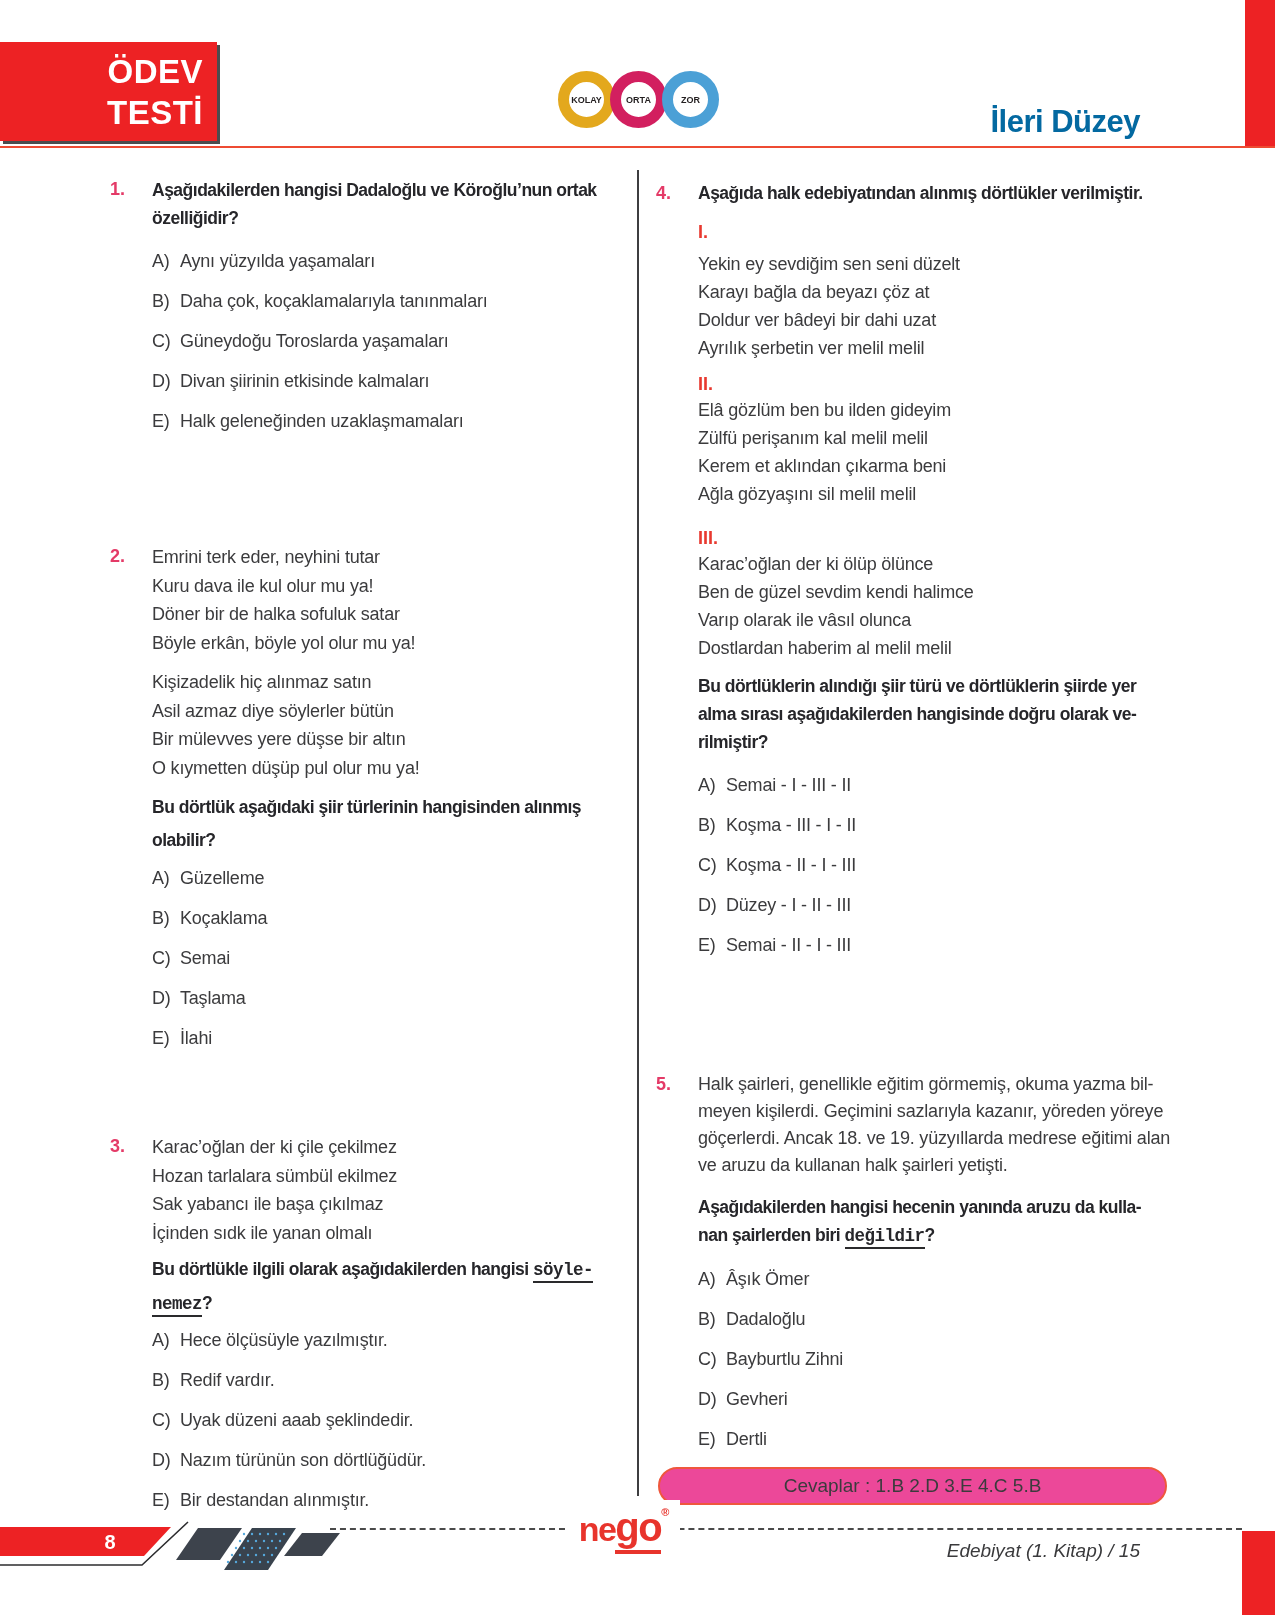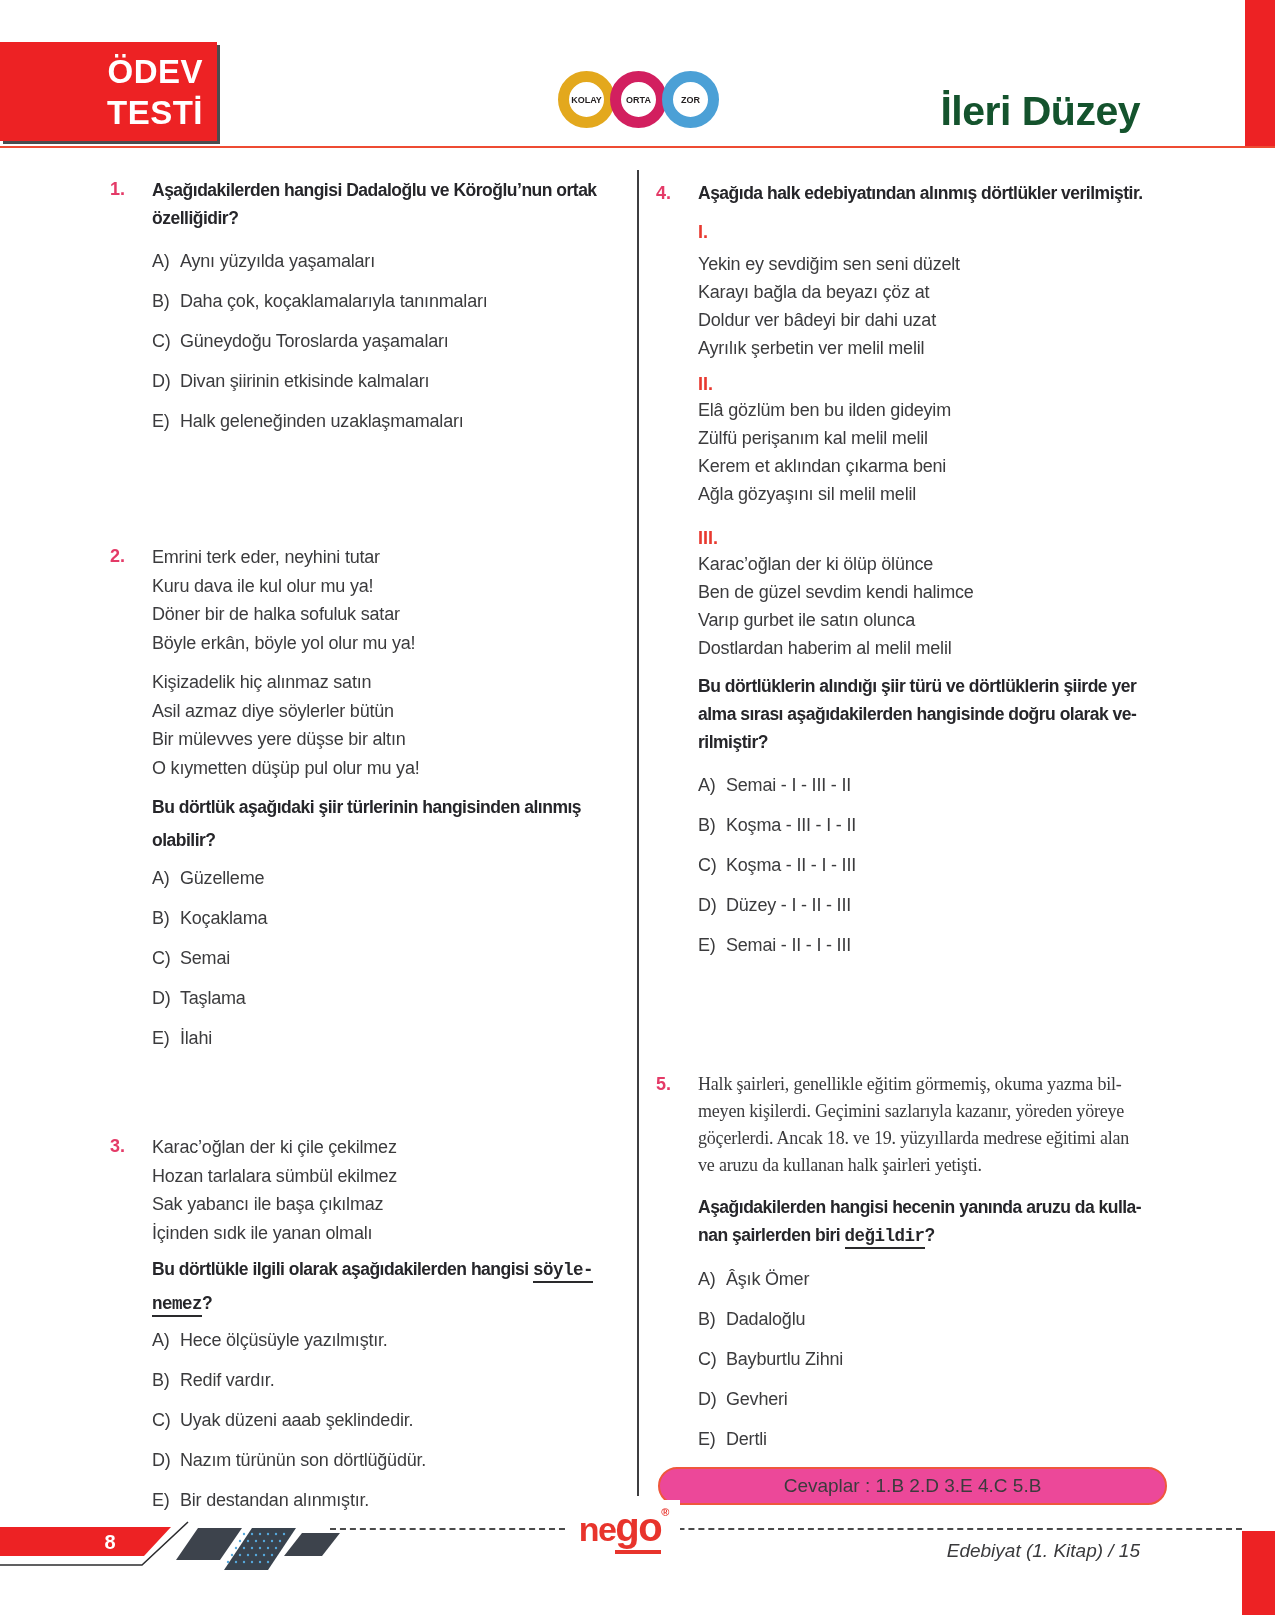--- a/index.html
+++ b/index.html
@@ -12,32 +12,32 @@
            text-align:right; padding:9px 14px 0 0; box-sizing:border-box;
            font-weight:700; font-size:33px; line-height:41px; letter-spacing:0.5px; }
   .header-line { position:absolute; left:0; top:146px; width:1275px; height:2px; background:#ee4b33; }
   .right-bar-top { position:absolute; right:0; top:0; width:30px; height:146px; background:#ed2224; }
   .rings { position:absolute; left:558px; top:71px; display:flex; }
   .ring { width:35px; height:35px; border-radius:50%; background:#fff; display:flex;
           align-items:center; justify-content:center; font-size:9px; font-weight:700; color:#231f20; }
   .ring-kolay { border:11px solid #e3a81d; z-index:1; }
   .ring-orta  { border:11px solid #d21f5f; margin-left:-5px; z-index:2; }
   .ring-zor   { border:11px solid #4ba0d6; margin-left:-5px; z-index:3; }
-  .level-title { position:absolute; right:135px; top:88px; font-size:41px; font-weight:700;
-                 color:#14532d; letter-spacing:-0.5px; }
+  .level-title { position:absolute; right:135px; top:104px; font-size:31px; font-weight:700;
+                 color:#0369a1; letter-spacing:-0.5px; }
 
   
   .divider { position:absolute; left:637px; top:170px; width:2px; height:1326px; background:#3e3e40; }
   .q { position:absolute; display:flex; }
   .qnum { flex:none; width:42px; font-size:18px; font-weight:700; color:#e43a67; line-height:26px; }
   .left  .qbody { width:482px; }
   .right .qbody { width:506px; }
   .stem { font-weight:700; color:#26262a; font-size:17.5px; letter-spacing:-0.5px; }
   .body-text { font-size:18px; color:#3b3b3d; letter-spacing:-0.2px; }
-  .lh26 { line-height:26px; } .lh27 { line-height:27px;font-family:Liberation Serif, serif; } .lh28 { line-height:28px; }
+  .lh26 { line-height:26px; } .lh27 { line-height:27px; } .lh28 { line-height:28px; }
   .lh285 { line-height:28.5px; } .lh33 { line-height:33px; }
   .opt { display:flex; margin-top:18px; line-height:22px; }
   .opt .letter { flex:none; width:28px; }
   .roman { font-size:18px; font-weight:700; color:#e8392f; line-height:24px; }
   .u { border-bottom:2px solid #2a2a2c; padding-bottom:1px;font-family:Liberation Mono, monospace; }
 
   
   .answers-box { position:absolute; left:658px; top:1467px; width:509px; height:38px; box-sizing:border-box;
                  background:#ec4899; border:2px solid #ef573d; border-radius:19px; display:flex;
                  align-items:center; justify-content:center; font-size:19px; color:#3b3b3d; }
@@ -217,21 +217,21 @@
         <div>Elâ gözlüm ben bu ilden gideyim</div>
         <div>Zülfü perişanım kal melil melil</div>
         <div>Kerem et aklından çıkarma beni</div>
         <div>Ağla gözyaşını sil melil melil</div>
       </div>
 
       <div class="roman" style="margin-top:18px;">III.</div>
       <div class="body-text lh28">
         <div>Karac’oğlan der ki ölüp ölünce</div>
         <div>Ben de güzel sevdim kendi halimce</div>
-        <div>Varıp gurbet ile satın olunca</div>
+        <div>Varıp olarak ile vâsıl olunca</div>
         <div>Dostlardan haberim al melil melil</div>
       </div>
 
       <div class="stem lh28" style="margin-top:10px;">
         <div>Bu dörtlüklerin alındığı şiir türü ve dörtlüklerin şiirde yer</div>
         <div>alma sırası aşağıdakilerden hangisinde doğru olarak ve-</div>
         <div>rilmiştir?</div>
       </div>
 
       <div style="margin-top:4px;">

